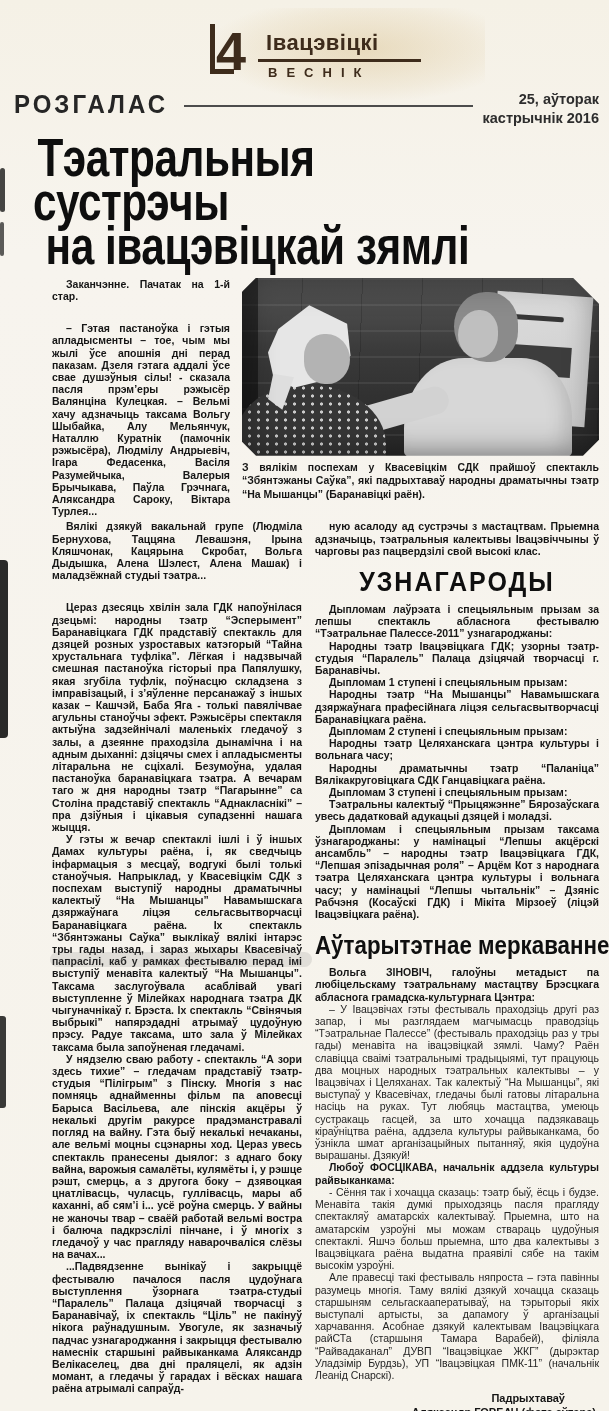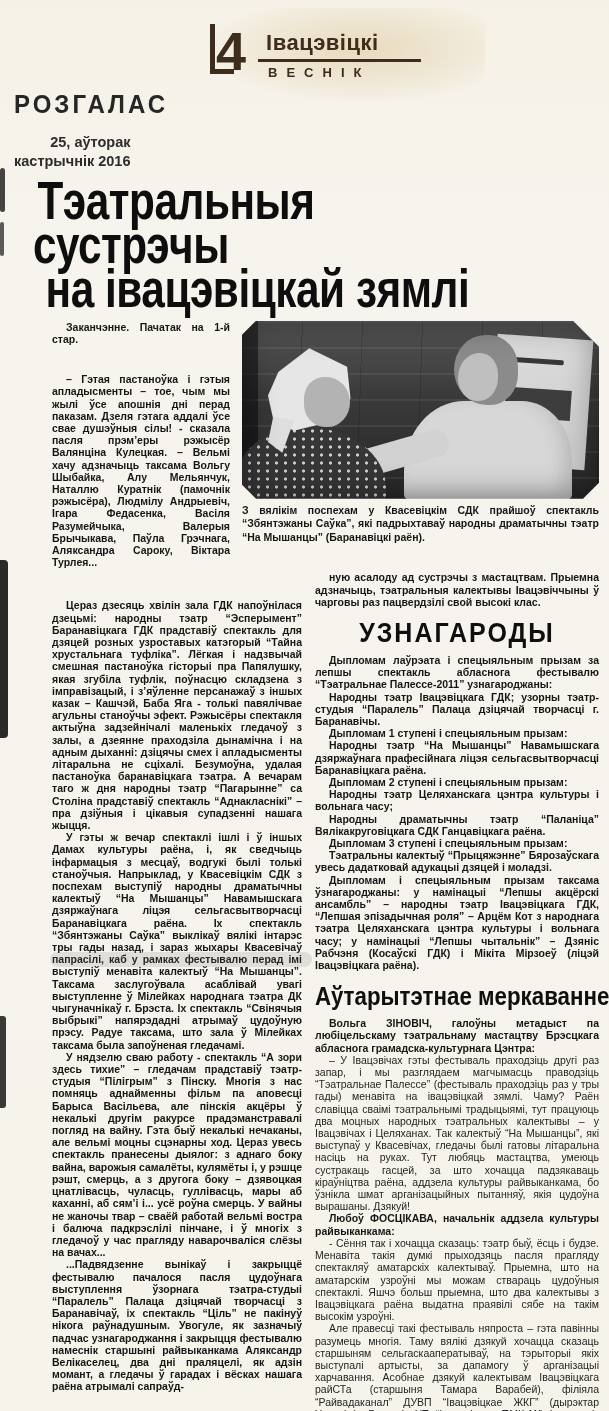--- a/index.html
+++ b/index.html
@@ -26,21 +26,21 @@
   .masthead { position:relative; display:flex; align-items:flex-start; height:72px; margin-left:158px; }
   .logo { display:flex; align-items:flex-end; height:58px; }
   .bracket { position:relative; width:5px; height:50px; background:#3e2c1c; }
   .bracket::after { content:""; position:absolute; left:0; bottom:0; width:24px; height:5px; background:#3e2c1c; }
   .page-num { font-size:54px; line-height:46px; font-weight:bold; color:#3e2c1c; margin-left:1px; letter-spacing:-2px; }
   .mast-title { margin-left:14px; padding-top:2px;margin-top:12px; }
   .mast-top { font-size:22px; font-weight:bold; color:#3e2c1c; padding:0 42px 3px 8px;
     border-bottom:3px solid #3e2c1c; letter-spacing:.5px; }
   .mast-bottom { font-size:13px; font-weight:bold; color:#3e2c1c; letter-spacing:9px; padding:3px 0 0 10px; }
   
-  .section-row { display:flex; align-items:flex-start; margin:2px 0 0 -38px;flex-direction:column; }
+  .section-row { display:flex; align-items:flex-start; margin:2px 0 0 -38px; }
   .rozgalas { font-size:24px; font-weight:bold; letter-spacing:3px; color:#262626;
     transform:scaleY(1.05); transform-origin:left top; white-space:nowrap; }
   .section-rule { flex:1; height:2px; background:#4c4c4c; margin:15px 10px 0 16px; }
   .dateblock { text-align:right; font-weight:bold; font-size:14.5px; line-height:1.3; color:#2d2d2d; white-space:nowrap; }
   
   .headline { margin:8px 0 10px -30px; color:#0e0e0e; }
   .headline .hl { display:inline-block; font-weight:bold; font-size:47px; line-height:44px;
     letter-spacing:-0.5px; transform:scaleX(0.9) scaleY(1.14); transform-origin:center; white-space:nowrap; }
   
   .row-top { display:flex; gap:12px; margin-top:10px; }
@@ -80,21 +80,21 @@
     border-radius:14px; transform:rotate(-16deg); }
   .ph-vignette { position:absolute; inset:0; box-shadow:inset 0 0 34px rgba(0,0,0,0.45); }
   .caption { margin-top:5px; font-weight:bold; font-size:10.5px; line-height:13.6px; text-align:justify; color:#161616; }
   .row-bottom { display:flex; gap:13px; margin-top:3px; }
   .col-left { width:250px; flex:none; }
   .col-right { flex:1; min-width:0; }
   
   .para { margin:0; text-indent:14px; text-align:justify; font-size:10.5px; line-height:12.2px; color:#1d1d1d; }
   .para.bold { font-weight:bold; color:#161616; }
   .para.regular { font-weight:normal; color:#242424; }
-  .para.gap { margin-top:28px; }
+  .para.gap { margin-top:20px; }
   
   .h-awards { text-align:center; font-weight:bold; font-size:25px; letter-spacing:2px; color:#0f0f0f;
     margin:10px 0 7px; transform:scaleY(1.08); }
   .h-opinion { font-weight:bold; font-size:23.5px; color:#0f0f0f; margin:12px 0 7px;
     transform:scaleX(0.95) scaleY(1.1); transform-origin:left center; white-space:nowrap; }
   .byline { margin-top:10px; font-weight:bold; font-size:11px; line-height:14px; color:#151515; text-align:right; }
   .byline-label { padding-right:34px; }
 </style>
 </head>
 <body>
@@ -157,20 +157,21 @@
         <div class="ph-scarf-tail"></div>
         <div class="ph-face-w"></div>
         <div class="ph-vignette"></div>
       </div>
       <div class="caption">З вялікім поспехам у Квасевіцкім СДК прайшоў спектакль “Збянтэжаны Саўка”, які падрыхтаваў народны драматычны тэатр “На Мышанцы” (Баранавіцкі раён).</div>
     </div>
   </div>
 
   <div class="row-bottom">
     <div class="col-left">
+        <p class="para bold">Вялікі дзякуй вакальнай групе (Людміла Бернухова, Таццяна Левашэня, Ірына Кляшчонак, Кацярына Скробат, Вольга Дыдышка, Алена Шэлест, Алена Машак) і маладзёжнай студыі тэатра...</p>
         <p class="para bold gap">Цераз дзесяць хвілін зала ГДК напоўнілася дзецьмі: народны тэатр “Эсперымент” Баранавіцкага ГДК прадставіў спектакль для дзяцей розных узроставых катэгорый “Тайна хрустальнага туфліка”. Лёгкая і надзвычай смешная пастаноўка гісторыі пра Папялушку, якая згубіла туфлік, поўнасцю складзена з імправізацый, і з’яўленне персанажаў з іншых казак – Кашчэй, Баба Яга - толькі павялічвае агульны станоўчы эфект. Рэжысёры спектакля актыўна задзейнічалі маленькіх гледачоў з залы, а дзеянне праходзіла дынамічна і на адным дыханні: дзіцячы смех і апладысменты літаральна не сціхалі. Безумоўна, удалая пастаноўка баранавіцкага тэатра. А вечарам таго ж дня народны тэатр “Пагарынне” са Століна прадставіў спектакль “Аднакласнікі” – пра дзіўныя і цікавыя супадзенні нашага жыцця.</p>
         <p class="para bold">У гэты ж вечар спектаклі ішлі і ў іншых Дамах культуры раёна, і, як сведчыць інфармацыя з месцаў, водгукі былі толькі станоўчыя. Напрыклад, у Квасевіцкім СДК з поспехам выступіў народны драматычны калектыў “На Мышанцы” Навамышскага дзяржаўнага ліцэя сельгасвытворчасці Баранавіцкага раёна. Іх спектакль “Збянтэжаны Саўка” выклікаў вялікі інтарэс тры гады назад, і зараз жыхары Квасевічаў папрасілі, каб у рамках фестывалю перад імі выступіў менавіта калектыў “На Мышанцы”. Таксама заслугоўвала асаблівай увагі выступленне ў Мілейках народнага тэатра ДК чыгуначнікаў г. Брэста. Іх спектакль “Свінячыя выбрыкі” напярэдадні атрымаў цудоўную прэсу. Радуе таксама, што зала ў Мілейках таксама была запоўненая гледачамі.</p>
         <p class="para bold">У нядзелю сваю работу - спектакль “А зори здесь тихие” – гледачам прадставіў тэатр-студыя “Пілігрым” з Пінску. Многія з нас помняць аднайменны фільм па аповесці Барыса Васільева, але пінскія акцёры ў некалькі другім ракурсе прадэманстравалі погляд на вайну. Гэта быў некалькі нечаканы, але вельмі моцны сцэнарны ход. Цераз увесь спектакль пранесены дыялог: з аднаго боку вайна, варожыя самалёты, кулямёты і, у рэшце рэшт, смерць, а з другога боку – дзявоцкая цнатлівасць, чуласць, гуллівасць, мары аб каханні, аб сям’і і... усё роўна смерць. У вайны не жаночы твар – сваёй работай вельмі востра і балюча падкрэслілі пінчане, і ў многіх з гледачоў у час прагляду наварочваліся слёзы на вачах...</p>
         <p class="para bold">...Падвядзенне вынікаў і закрыццё фестывалю пачалося пасля цудоўнага выступлення ўзорнага тэатра-студыі “Паралель” Палаца дзіцячай творчасці з Баранавічаў, іх спектакль “Ціль” не пакінуў нікога раўнадушным. Увогуле, як зазначыў падчас узнагароджання і закрыцця фестывалю намеснік старшыні райвыканкама Аляксандр Велікаселец, два дні праляцелі, як адзін момант, а гледачы ў гарадах і вёсках нашага раёна атрымалі сапраўд-</p>
       </div>
     <div class="col-right">
       <div>
           <p class="para bold">ную асалоду ад сустрэчы з мастацтвам. Прыемна адзначыць, тэатральныя калектывы Івацэвіччыны ў чарговы раз пацвердзілі свой высокі клас.</p>
         </div>
       <div class="h-awards">УЗНАГАРОДЫ</div>

